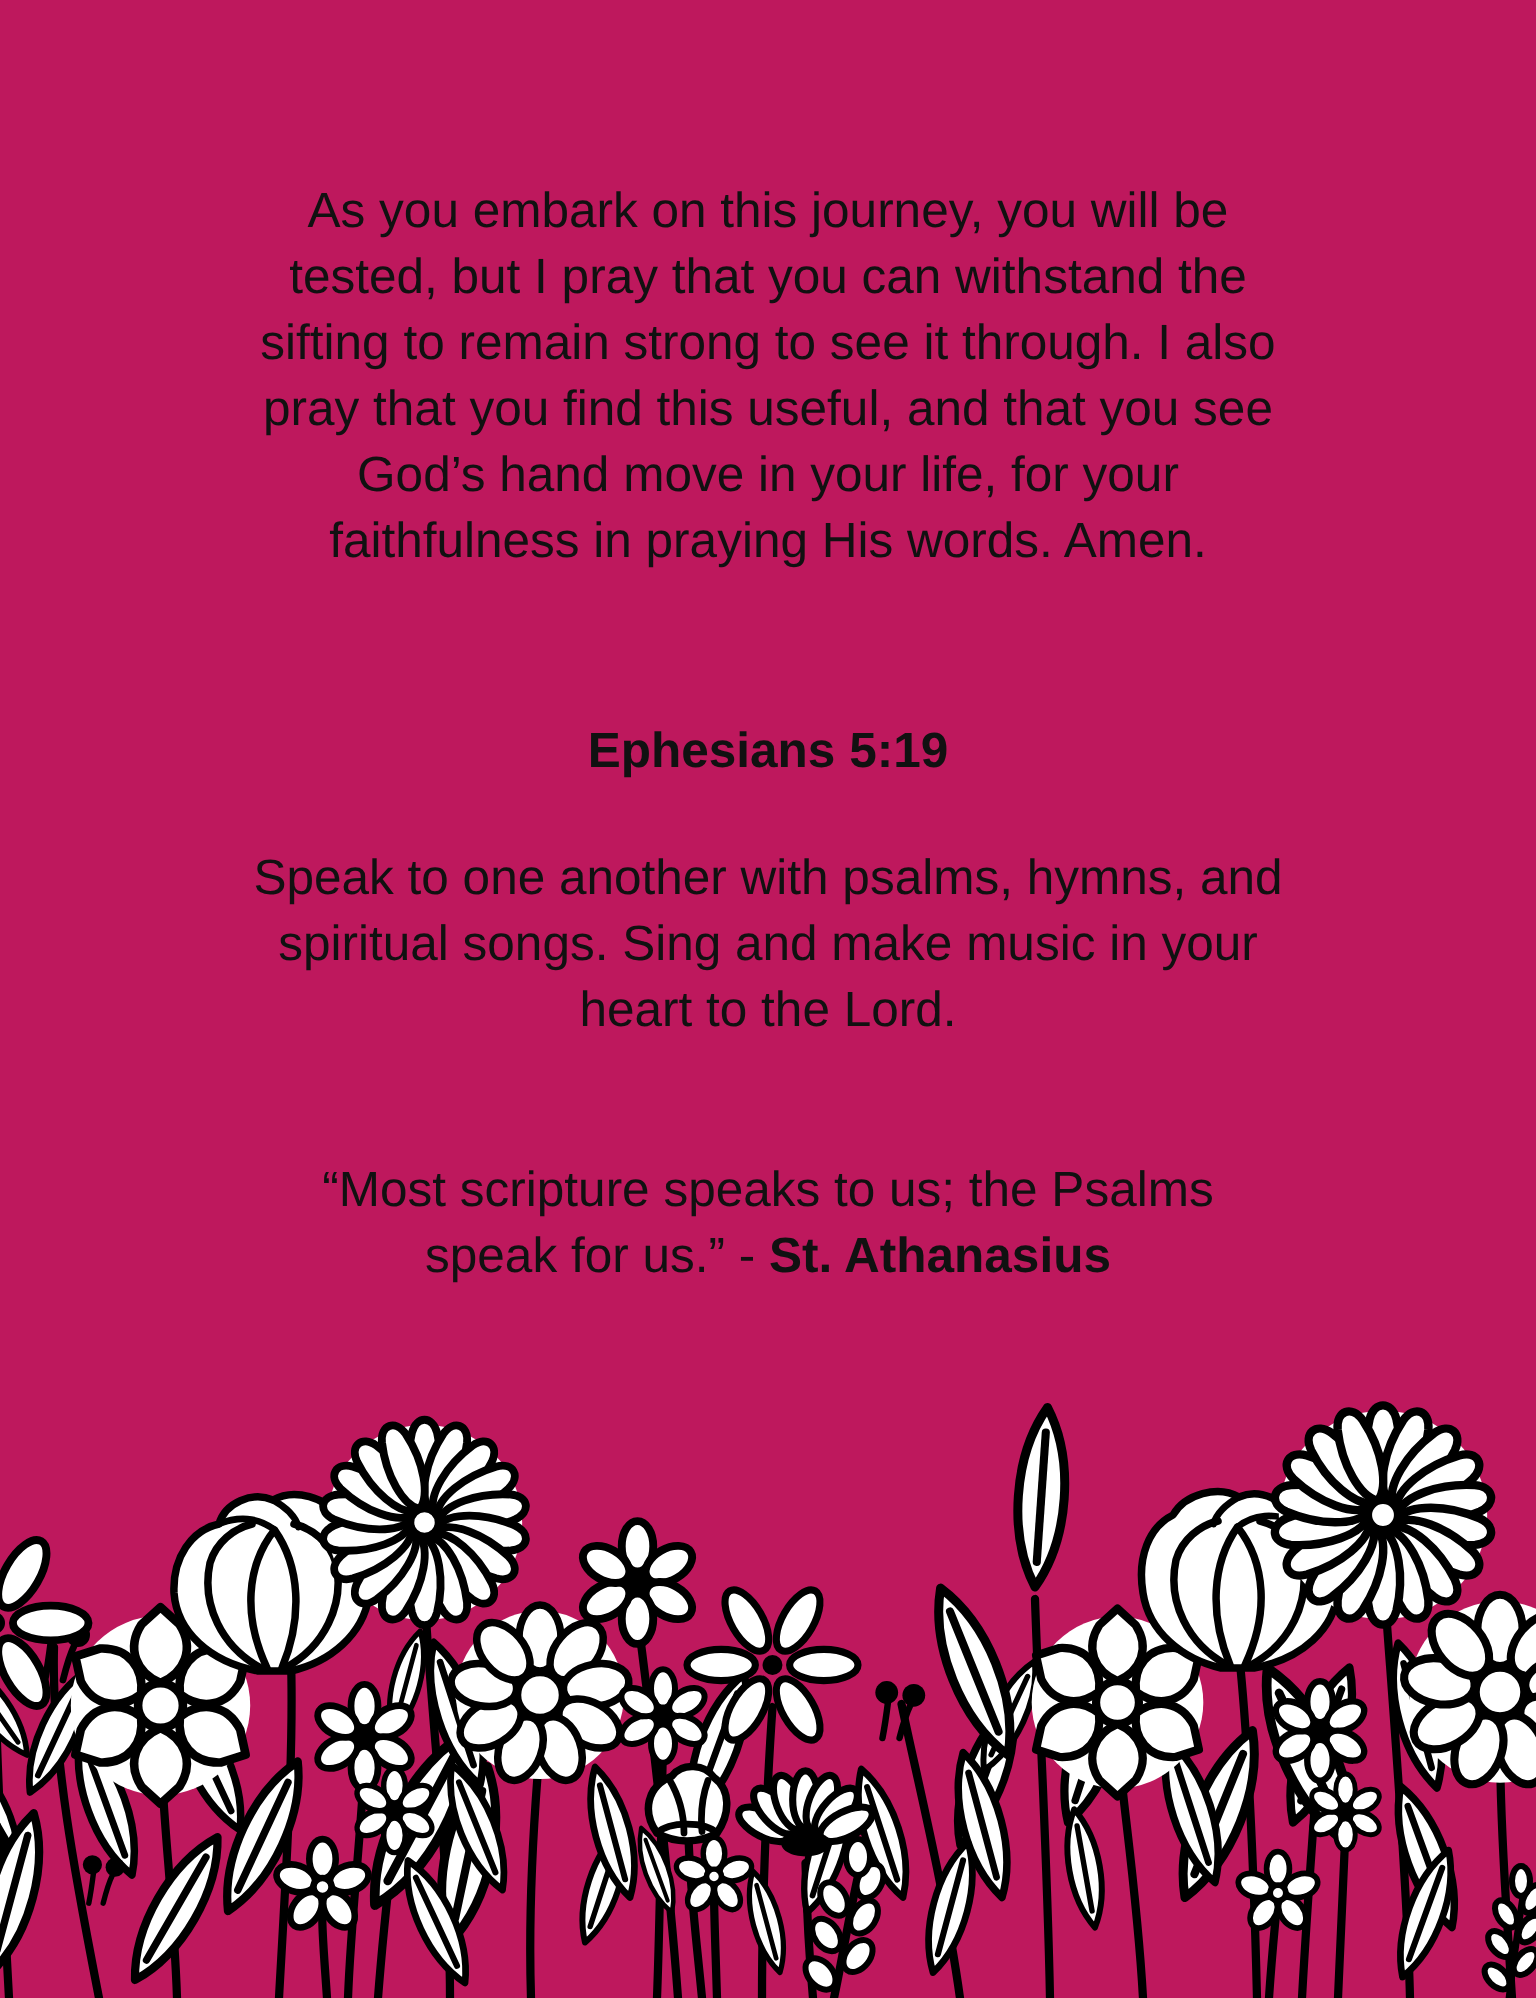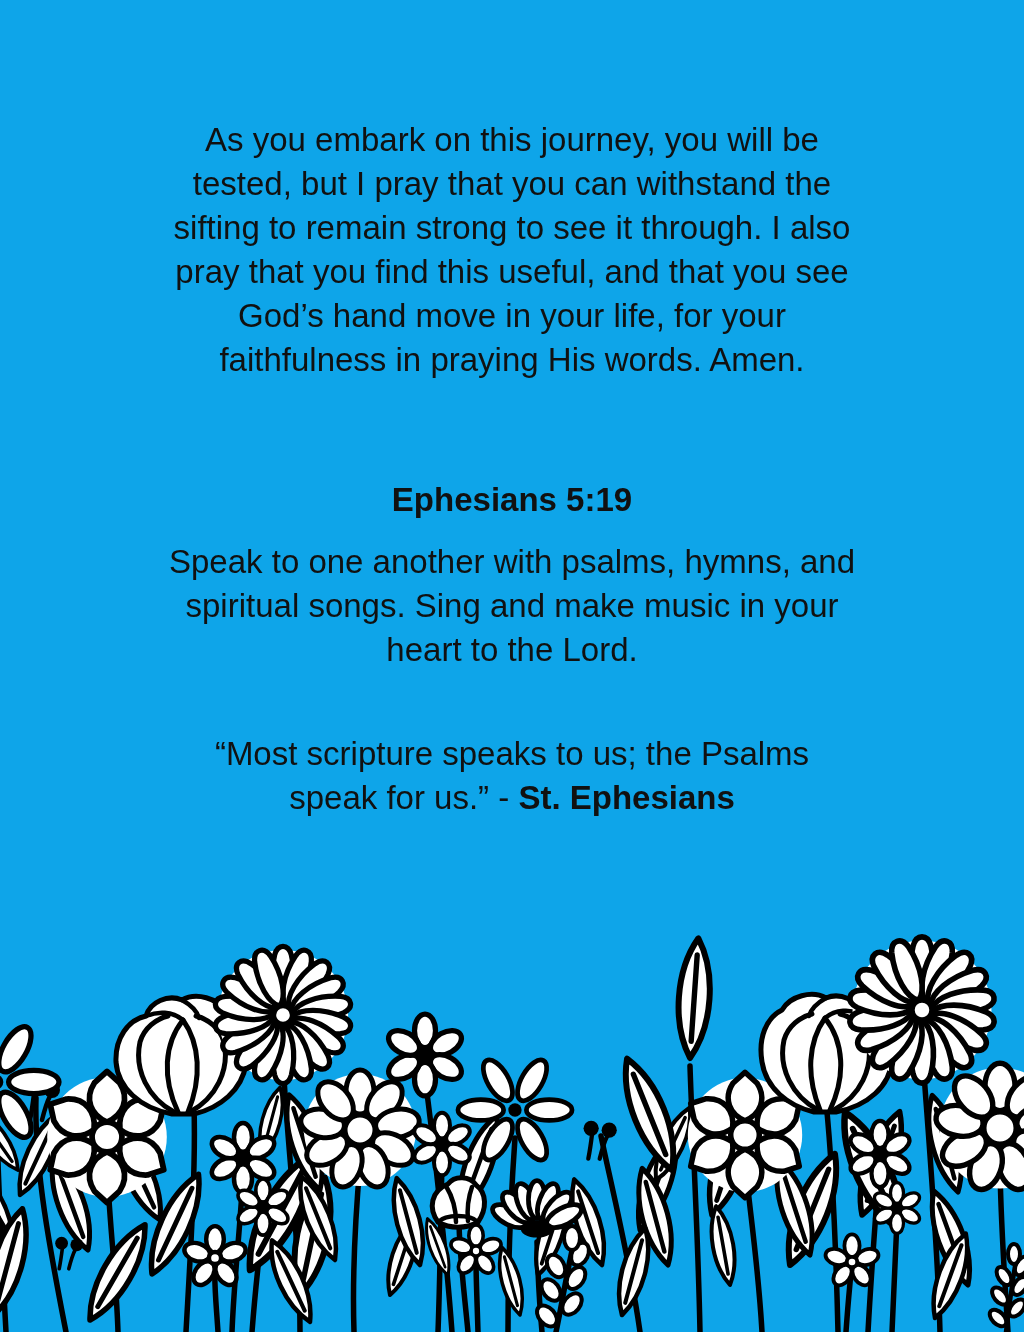--- a/index.html
+++ b/index.html
@@ -1,33 +1,33 @@
 <!DOCTYPE html>
 <html><head>
 <meta charset="utf-8">
 <style>
   html,body{margin:0;padding:0;}
   .page{
     position:relative; width:1024px; height:1332px;
-    background:#0ea5e9; overflow:hidden;
+    background:#be185d; overflow:hidden;
     font-family:"Liberation Sans","DejaVu Sans",sans-serif;
   }
   .text-block{
     position:relative; width:900px; margin:0 auto; padding-top:118px;
     text-align:center; color:#111111;
   }
   .body-text{
     font-size:33px; line-height:44px; margin:0;
     white-space:pre-line; font-weight:400;
   }
   .heading{
     font-size:33px; line-height:44px; margin:96px 0 4px 0; font-weight:700;
   }
-  .verse{ margin-top:18px; }
-  .quote{ margin-top:60px; }
+  .verse{ margin-top:41px; }
+  .quote{ margin-top:76px; }
   .quote strong{ font-weight:700; }
   .flowers{
     position:absolute; left:0; bottom:0; width:1024px; height:402px; display:block;
   }
   
   .pw{fill:#fff;stroke:#000;stroke-width:5;stroke-linejoin:round;stroke-linecap:round}
   .p4{fill:#fff;stroke:#000;stroke-width:4;stroke-linejoin:round;stroke-linecap:round}
   .ot{fill:none;stroke:#000;stroke-width:5;stroke-linejoin:round;stroke-linecap:round}
   .st{fill:none;stroke:#000;stroke-width:5.5;stroke-linecap:round}
   .ln{fill:none;stroke:#000;stroke-width:4.5;stroke-linecap:round}
@@ -43,21 +43,21 @@
 tested, but I pray that you can withstand the
 sifting to remain strong to see it through. I also
 pray that you find this useful, and that you see
 God’s hand move in your life, for your
 faithfulness in praying His words. Amen.</p>
     <h2 class="heading">Ephesians 5:19</h2>
     <p class="body-text verse">Speak to one another with psalms, hymns, and
 spiritual songs. Sing and make music in your
 heart to the Lord.</p>
     <p class="body-text quote"><span>“Most scripture speaks to us; the Psalms
-speak for us.” - </span><strong>St. Ephesians</strong></p>
+speak for us.” - </span><strong>St. Athanasius</strong></p>
   </div>
 
   <svg class="flowers" viewBox="0 0 1024 402" xmlns="http://www.w3.org/2000/svg">
     <defs>
       <g id="leaf">
         <path class="pw" d="M0 0 C 17 -28 17 -72 0 -100 C -17 -72 -17 -28 0 0 Z"></path>
         <path class="ln" d="M0 -14 L 0 -86"></path>
       </g>
       <ellipse id="pt-d6" class="pw" cx="0" cy="-23" rx="10" ry="16"></ellipse>
       <g id="daisy6">

